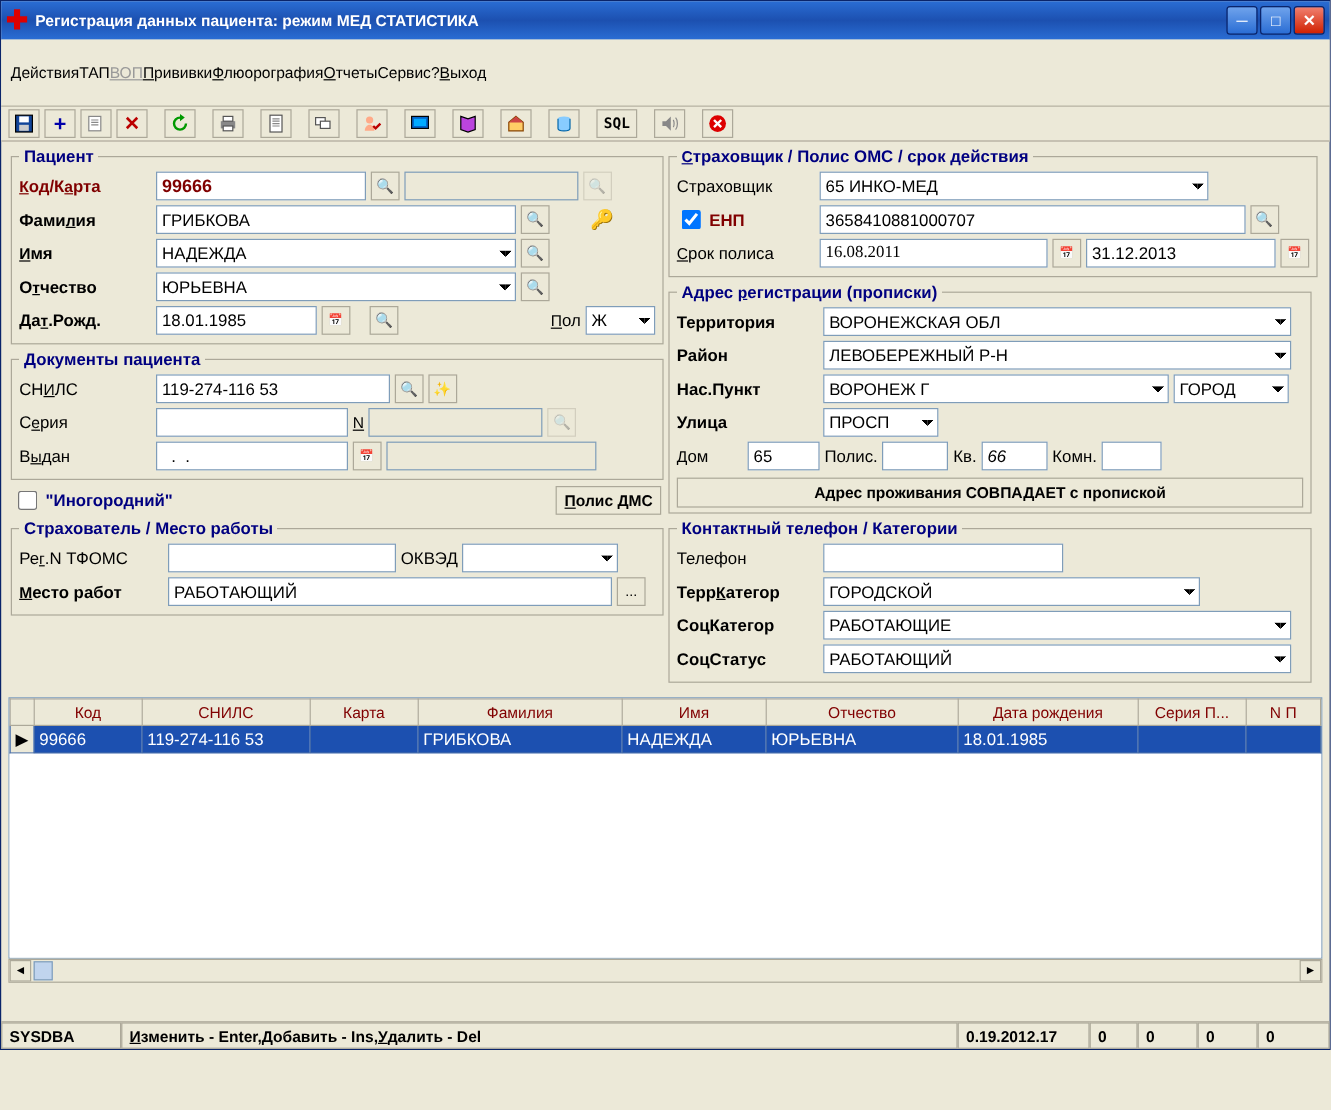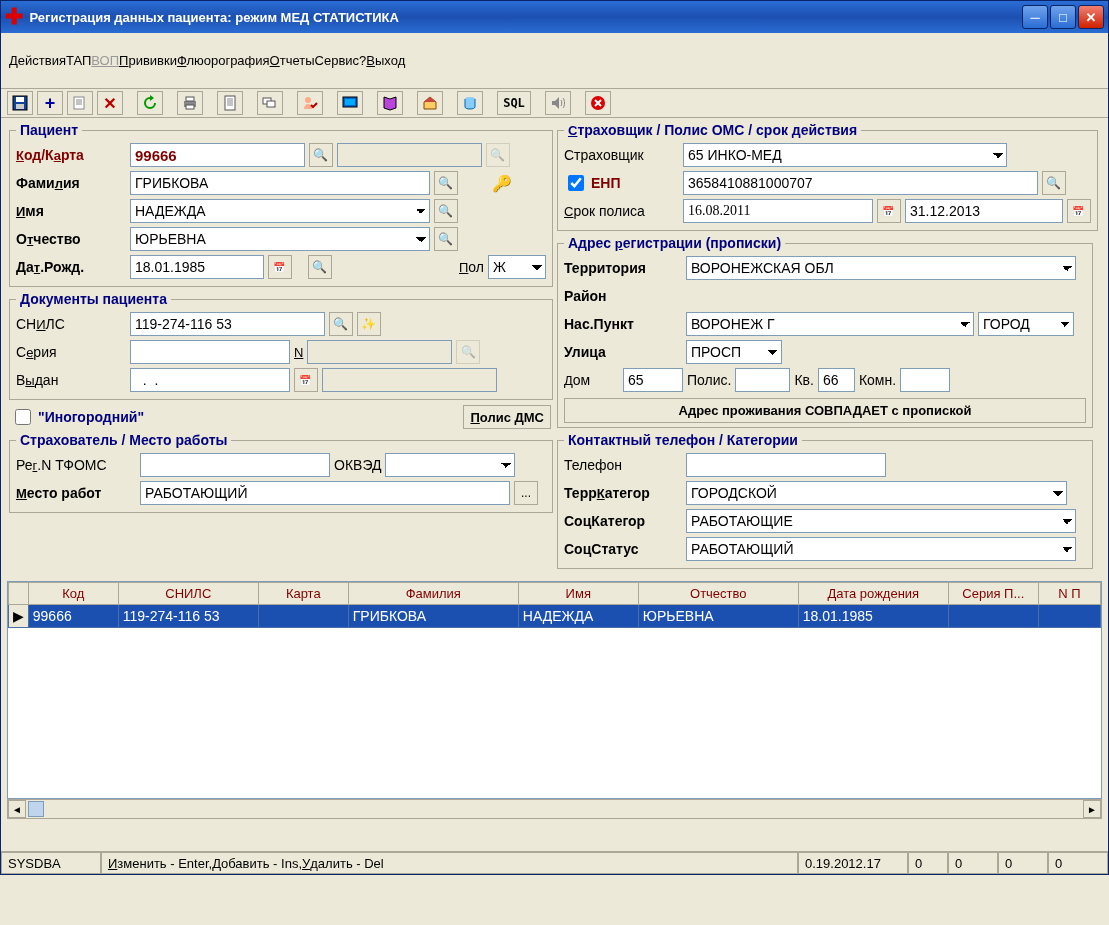--- a/index.html
+++ b/index.html
@@ -41,21 +41,21 @@
   .grid table { border-collapse:collapse; width:100%; }
   .grid th { background:#ece9d8; border:1px solid #aca899; color:#800000; font-weight:normal; padding:3px 4px; font-size:13px; }
   .grid td { border:1px solid #4a6fa7; background:#1c50b0; color:#fff; padding:3px 4px; font-size:14px; }
   .grid .indicator { width:14px; background:#ece9d8 !important; color:#000; text-align:center; }
   .grid-empty { height:170px; background:#fff; }
   .hscroll { height:20px; background:#ece9d8; display:flex; align-items:center; margin:0 6px; border:1px solid #aca899; }
   .hscroll .arrow { width:18px; height:18px; border:1px solid #aca899; background:#ece9d8; display:flex; align-items:center; justify-content:center; font-size:10px; }
   .hscroll .thumb { width:16px; height:16px; background:#c0d4ee; border:1px solid #7f9db9; margin-left:2px; }
   .hscroll .track { flex:1; }
   .statusbar { display:flex; border-top:1px solid #aca899; margin-top:32px; }
-  .statusbar .cell { border:1px solid #aca899; padding:2px 6px; font-size:13px; height:22px; display:flex; align-items:center; }
+  .statusbar .cell { border:1px solid #aca899; padding:2px 6px; font-size:13px; height:22px; display:flex; align-items:center;font-weight:bold; }
   .keyicon { font-size:16px; color:#c90; }
   .addr-match-btn { width:100%; padding:4px; font-weight:bold; font-size:13px; border:1px solid #aca899; background:#ece9d8; margin-top:3px; }
 </style>
 </head>
 <body>
 
 <div class="window">
 
   <div class="titlebar">
     <span class="redcross">✚</span>
@@ -289,52 +289,53 @@
       </fieldset>
 
       <fieldset>
         <legend>Адрес <u>р</u>егистрации (прописки)</legend>
         <div class="row">
           <span class="lbl bold" style="width:118px">Территория</span>
           <select class="sel" style="width:390px"><option>ВОРОНЕЖСКАЯ ОБЛ</option></select>
         </div>
         <div class="row">
           <span class="lbl bold" style="width:118px">Район</span>
+          <select class="sel" style="width:390px"><option>ЛЕВОБЕРЕЖНЫЙ Р-Н</option></select>
         </div>
         <div class="row">
           <span class="lbl bold" style="width:118px">Нас.Пункт</span>
           <select class="sel" style="width:288px"><option>ВОРОНЕЖ Г</option></select>
           <select class="sel" style="width:96px"><option>ГОРОД</option></select>
         </div>
         <div class="row">
           <span class="lbl bold" style="width:118px">Улица</span>
           <select class="sel" style="width:96px"><option>ПРОСП</option></select>
         </div>
         <div class="row">
           <span class="lbl" style="width:55px"><u>Д</u>ом</span>
           <input class="txt" style="width: 60px;" value="65">
           <span class="smlbl">Полис.</span>
           <input class="txt" style="width: 55px;">
           <span class="smlbl">Кв.</span>
-          <input class="txt" style="width: 37px;" value="66">
+          <input class="txt" style="width: 55px; font-style: italic;" value="66">
           <span class="smlbl">Комн.</span>
           <input class="txt" style="width: 50px;">
         </div>
         <button class="addr-match-btn">Адрес проживания СОВПАДАЕТ с пропиской</button>
       </fieldset>
 
       <fieldset>
         <legend>Контактный телефон  / Категории</legend>
         <div class="row">
           <span class="lbl" style="width:118px">Телефон</span>
           <input class="txt" style="width: 200px;">
         </div>
         <div class="row">
           <span class="lbl bold" style="width:118px">Терр<u>К</u>атегор</span>
-          <select class="sel" style="width:381px"><option>ГОРОДСКОЙ</option></select>
+          <select class="sel" style="width:314px"><option>ГОРОДСКОЙ</option></select>
         </div>
         <div class="row">
           <span class="lbl bold" style="width:118px">СоцКатегор</span>
           <select class="sel" style="width:390px"><option>РАБОТАЮЩИЕ</option></select>
         </div>
         <div class="row">
           <span class="lbl bold" style="width:118px">СоцСтатус</span>
           <select class="sel" style="width:390px"><option>РАБОТАЮЩИЙ</option></select>
         </div>
       </fieldset>

